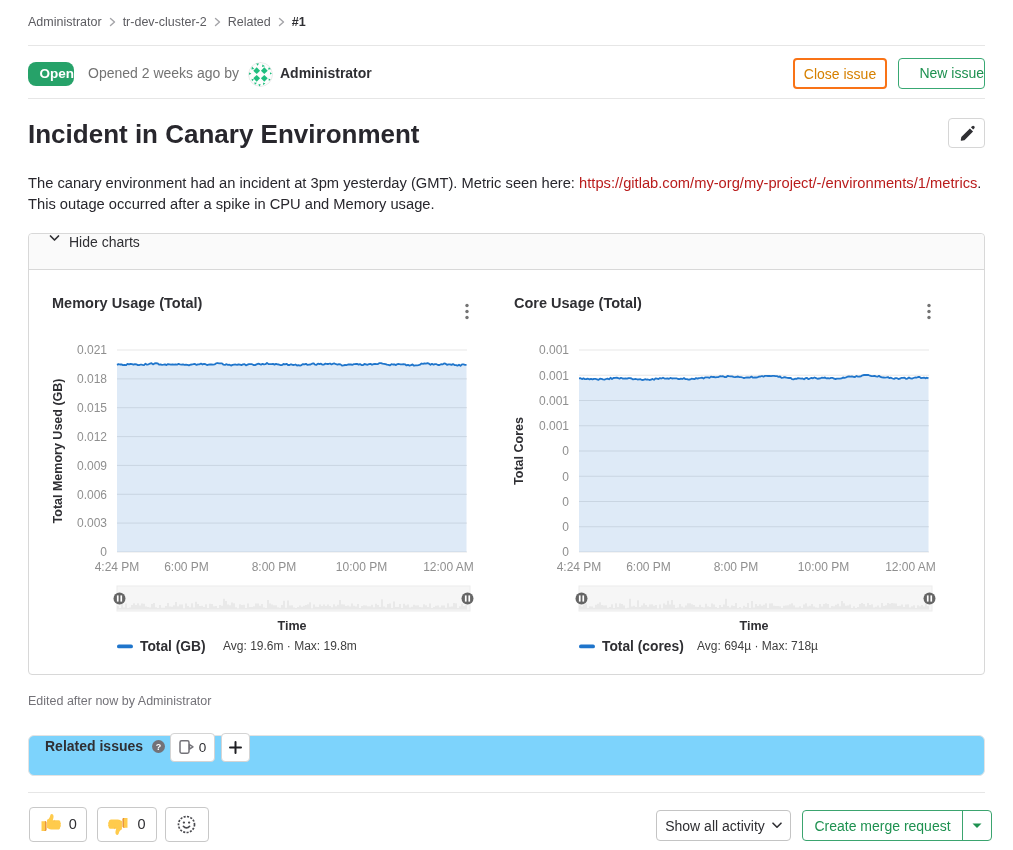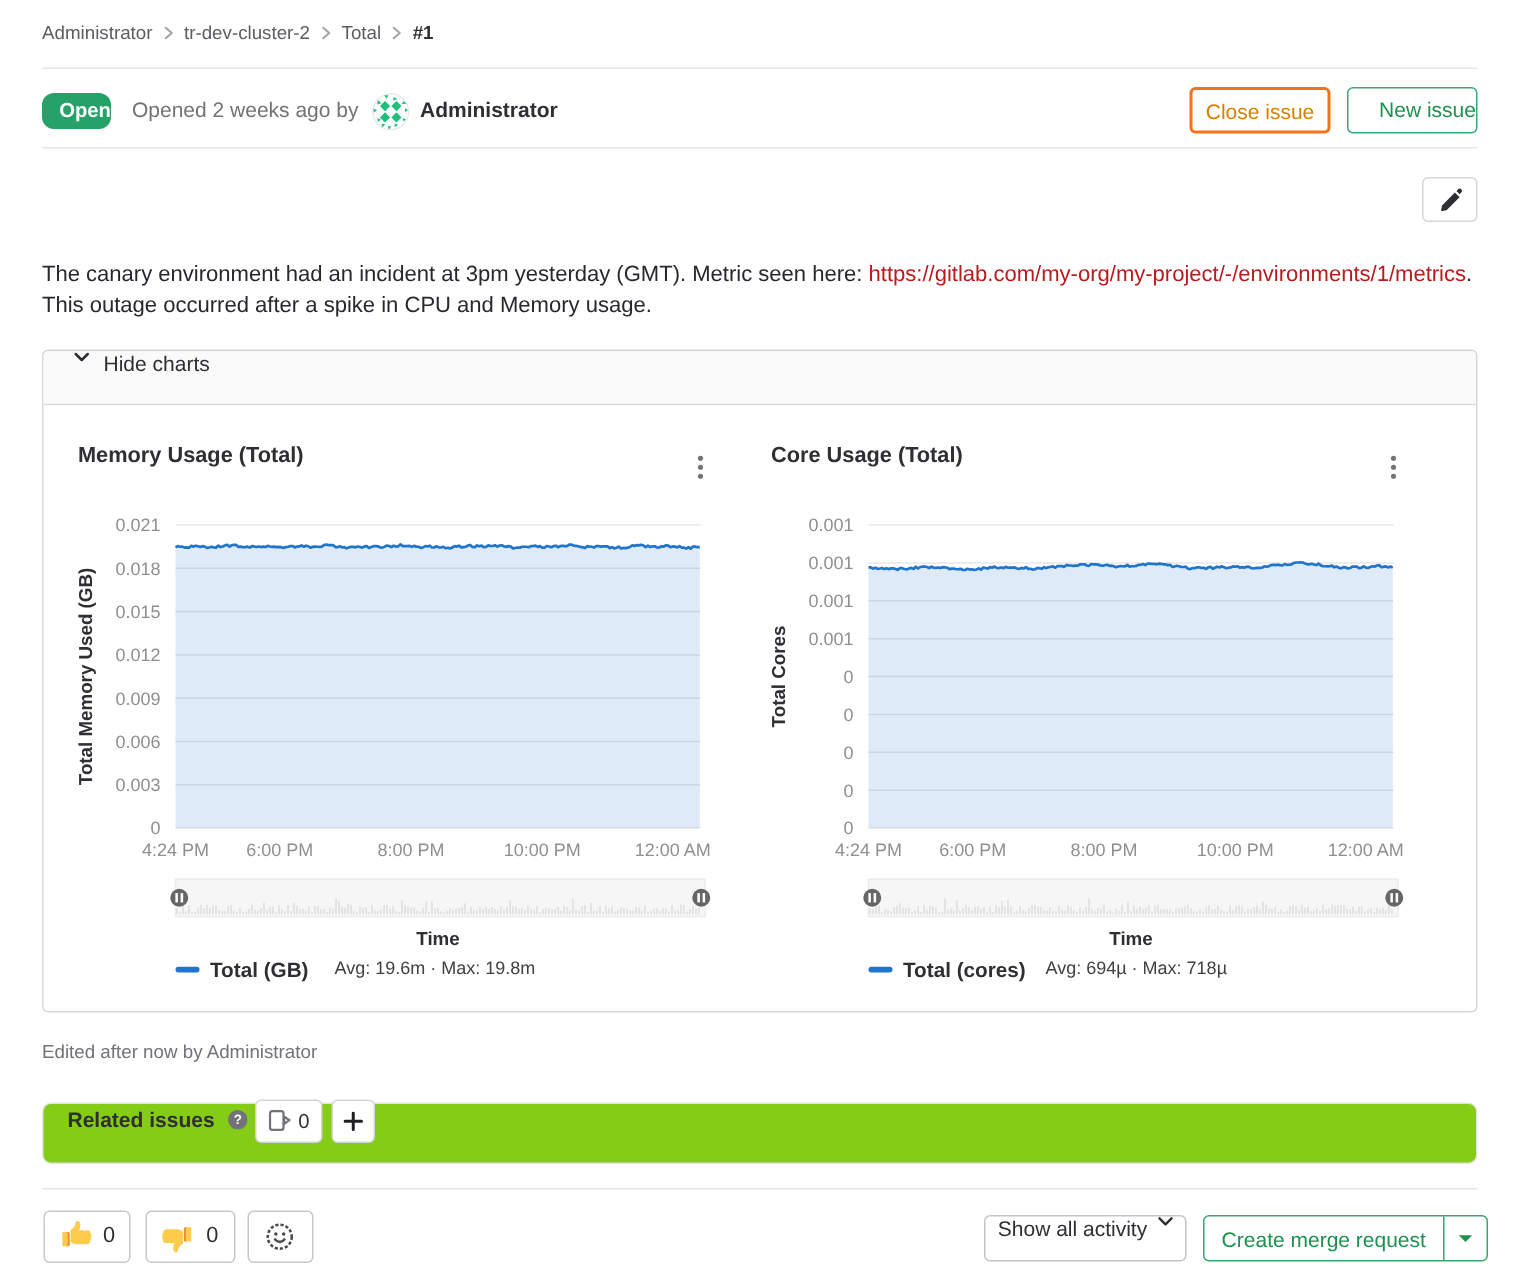--- a/index.html
+++ b/index.html
@@ -11,21 +11,21 @@
 
 <div class="abs" style="left:28px;top:14.5px;display:flex;align-items:center;gap:7px;font-size:12.5px;color:#5c5c61">
 <span>Administrator</span>
       <svg width="7" height="10" viewBox="0 0 7 10">
         <path d="M1.5 1.5 5.5 5 1.5 8.5" fill="none" stroke="#a4a4a8" stroke-width="1.4" stroke-linecap="round" stroke-linejoin="round"></path>
       </svg>
       <span>tr-dev-cluster-2</span>
       <svg width="7" height="10" viewBox="0 0 7 10">
         <path d="M1.5 1.5 5.5 5 1.5 8.5" fill="none" stroke="#a4a4a8" stroke-width="1.4" stroke-linecap="round" stroke-linejoin="round"></path>
       </svg>
-      <span>Total</span>
+      <span>Related</span>
       <svg width="7" height="10" viewBox="0 0 7 10">
         <path d="M1.5 1.5 5.5 5 1.5 8.5" fill="none" stroke="#a4a4a8" stroke-width="1.4" stroke-linecap="round" stroke-linejoin="round"></path>
       </svg>
       <span style="color:#2f2f33;font-weight:bold">#1</span>
 </div>
 <div class="hr" style="top:45px"></div>
 
 <div class="abs" style="left:28px;top:62px;width:46px;height:24px;border-radius:8px;background:#26a269;color:#fff;font-size:13.5px;font-weight:bold;text-align:right;line-height:24px">Open</div>
 <div class="abs t" style="left:88px;top:66.3px;font-size:14px;color:#737373">Opened 2 weeks ago by</div>
 <svg style="position:absolute;left:248px;top:62px" width="25" height="25" viewBox="0 0 25 25">
@@ -55,20 +55,21 @@
 </g>
 <circle cx="12.5" cy="12.5" r="2.3" fill="#fbfdfc"></circle>
 <circle cx="12.5" cy="12.5" r="12" fill="none" stroke="rgba(0,0,0,0.08)" stroke-width="1"></circle>
 </g>
     </svg>
 <div class="abs t" style="left:280px;top:66.3px;font-size:14px;font-weight:bold;color:#2f2f33">Administrator</div>
 <div class="abs" style="left:793px;top:57.5px;width:94px;height:31px;border:2px solid #f97316;border-radius:4px;color:#d68000;font-size:14px;text-align:center;line-height:29px">Close issue</div>
 <div class="abs" style="left:898px;top:57.5px;width:87px;height:31px;border:1px solid #38a873;border-radius:4px;color:#1e9150;font-size:14px;text-align:right;line-height:29px">New issue</div>
 <div class="hr" style="top:98px"></div>
 
+<div class="abs t" style="left:28px;top:120.5px;font-size:26px;font-weight:bold;color:#28272d">Incident in Canary Environment</div>
 <div class="abs" style="left:948px;top:118px;width:37px;height:30px;border:1px solid #d6d6d6;border-radius:4px;display:flex;align-items:center;justify-content:center">
       <svg width="16" height="16" viewBox="0 0 16 16">
         <path fill="#2f2f33" d="M13.05 1.24a1.52 1.52 0 0 1 2.15 0l-.44.44.44-.44a1.52 1.52 0 0 1 0 2.15l-1.1 1.1-2.15-2.14 1.1-1.1zM10.9 3.4 2.55 11.75a1 1 0 0 0-.28.53l-.5 2.67a.62.62 0 0 0 .73.72l2.66-.5a1 1 0 0 0 .54-.27l8.34-8.35L10.9 3.4z"></path>
         <path fill="#fff" d="M11.6 4.8 4.1 12.3l-.9-.2-.2-.9 7.5-7.5z" opacity="0"></path>
       </svg>
     </div>
 
 <div class="abs" style="left:28px;top:172.5px;width:995px;font-size:14.7px;line-height:21.3px;color:#28272d">The canary environment had an incident at 3pm yesterday (GMT). Metric seen here: <span style="color:#b91c1c">https:​//gitlab.com/my-org/my-project/-/environments/1/metrics</span>.<br>This outage occurred after a spike in CPU and Memory usage.</div>
 
 <div class="abs" style="left:28px;top:233px;width:957px;height:442px;border:1px solid #d8d8d8;border-radius:4px">
@@ -161,21 +162,21 @@
       <rect x="926.9" y="595.4" width="1.7" height="6.2" fill="#fff"></rect>
       <rect x="930.4" y="595.4" width="1.7" height="6.2" fill="#fff"></rect>
       <text x="754" y="630" font-size="12.5" font-weight="bold" fill="#2f2f33" text-anchor="middle">Time</text>
       <rect x="579" y="644.5" width="16" height="3.8" rx="1.9" fill="#1f75cb"></rect>
       <text x="602" y="651" font-size="13.8" font-weight="bold" fill="#2f2f33">Total (cores)</text>
       <text x="697" y="649.5" font-size="12" fill="#404040">Avg: 694µ · Max: 718µ</text>
     </svg>
 
 <div class="abs t" style="left:28px;top:694.5px;font-size:12.5px;color:#737278">Edited after now by Administrator</div>
 
-<div class="abs" style="left:28px;top:735px;width:957px;height:41px;background:#84cc16;border:1px solid #e3e3e3;border-radius:6px;display:flex;align-items:center;padding-left:16px;padding-bottom:19px">
+<div class="abs" style="left:28px;top:735px;width:957px;height:41px;background:#7dd3fc;border:1px solid #e3e3e3;border-radius:6px;display:flex;align-items:center;padding-left:16px;padding-bottom:19px">
 <span style="font-size:14px;font-weight:bold;color:#2f2f33">Related issues</span>
 <span style="margin-left:9px;display:flex">
         <svg width="13" height="13" viewBox="0 0 13 13">
           <circle cx="6.5" cy="6.5" r="6.5" fill="#737278"></circle>
           <text x="6.5" y="9.6" font-size="9" font-weight="bold" fill="#fff" text-anchor="middle" font-family="Liberation Sans">?</text>
         </svg>
       </span>
 <span style="margin-top:2px;margin-left:5px;width:45px;height:29px;background:#fff;border:1px solid #d4d4d4;border-radius:4px;display:flex;align-items:center;justify-content:center;gap:5px">
         <span style="display:flex">
           <svg width="15" height="14" viewBox="0 0 15 14">
@@ -222,21 +223,21 @@
     </div>
 <div class="abs" style="left:165px;top:807px;width:43.5px;height:35px;border:1px solid #c8c8c8;border-radius:4px;background:#fff;display:flex;align-items:center;justify-content:center">
       <svg width="19" height="19" viewBox="0 0 19 19">
         <circle cx="9.5" cy="9.5" r="8" fill="none" stroke="#4a4a4f" stroke-width="1.7" stroke-dasharray="2.1 1.35"></circle>
         <circle cx="6.9" cy="7.6" r="1.15" fill="#4a4a4f"></circle>
         <circle cx="12.1" cy="7.6" r="1.15" fill="#4a4a4f"></circle>
         <path d="M6.4 11.3c.8 1 1.9 1.6 3.1 1.6s2.3-.6 3.1-1.6" fill="none" stroke="#4a4a4f" stroke-width="1.7" stroke-linecap="round"></path>
       </svg>
     </div>
 
-<div class="abs" style="left:656px;top:810px;width:135px;height:31px;border:1px solid #c4c4c4;border-radius:4px;background:#fff;display:flex;align-items:flex-start;justify-content:center;gap:7px">
+<div class="abs" style="left:656px;top:810px;width:135px;height:31px;border:1px solid #c4c4c4;border-radius:4px;background:#fff;display:flex;align-items:center;justify-content:center;gap:7px">
       <span style="font-size:14px;color:#2f2f33">Show all activity</span>
       <svg width="10" height="7" viewBox="0 0 10 7">
         <path d="M1 1.2 5 5.2 9 1.2" fill="none" stroke="#2f2f33" stroke-width="1.6" stroke-linecap="round" stroke-linejoin="round"></path>
       </svg>
     </div>
 <div class="abs" style="left:802px;top:810px;width:190px;height:31px;border:1px solid #3ba46f;border-radius:4px;background:#fff;display:flex;align-items:stretch">
 <span style="flex:1;display:flex;align-items:center;justify-content:center;font-size:14px;color:#1e9150">Create merge request</span>
 <span style="width:29px;border-left:1px solid #3ba46f;display:flex;align-items:center;justify-content:center">
         <svg width="10" height="6" viewBox="0 0 10 6">
           <path d="M0.5 0.5 5 5 9.5 0.5z" fill="#1e9150"></path>

